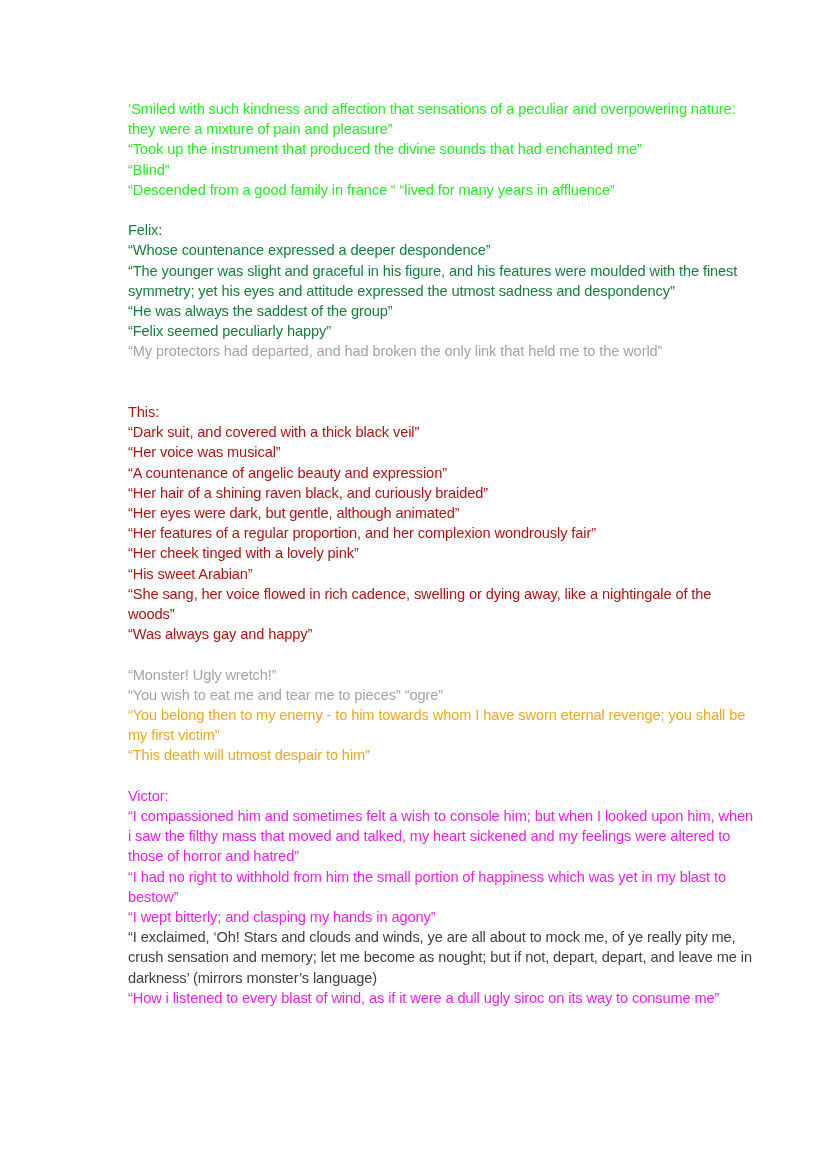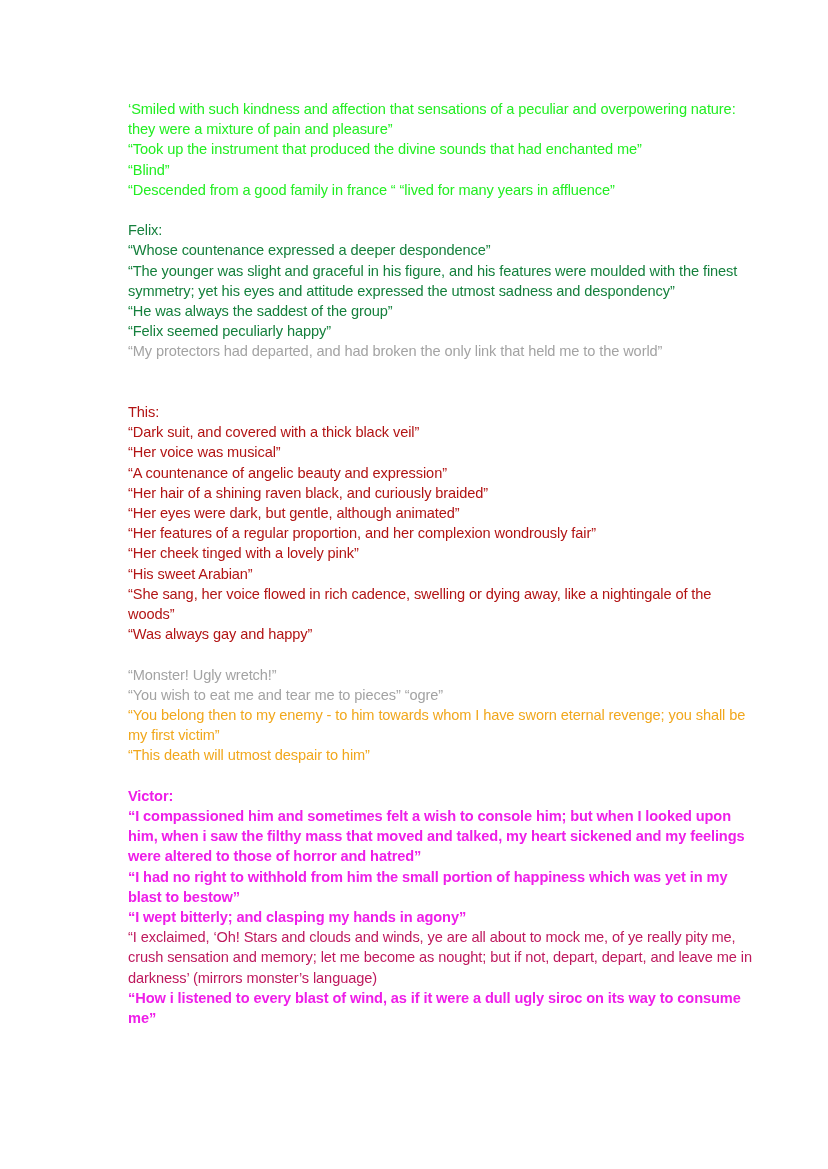--- a/index.html
+++ b/index.html
@@ -28,22 +28,22 @@
       display: block;
       min-height: 20.2px;
       white-space: normal;
     }
     .gap { height: 20.2px; }
     .c-green   { color: #22ee22; }
     .c-cyan    { color: #15803d; }
     .c-grey    { color: #a3a3a3; }
     .c-red     { color: #b21414; }
     .c-orange  { color: #f1a71c; }
-    .c-magenta { color: #ee1ee8; font-weight: bold; }
-    .c-lightorange { color: #be185d; }
+    .c-magenta { color: #ee1ee8; }
+    .c-lightorange { color: #404040; }
   </style>
 </head>
 <body>
 
 <div class="page">
 
   <div>
     <span class="line c-green">‘Smiled with such kindness and affection that sensations of a peculiar and overpowering nature: they were a mixture of pain and pleasure”</span>
     <span class="line c-green">“Took up the instrument that produced the divine sounds that had enchanted me”</span>
     <span class="line c-green">“Blind”</span>

